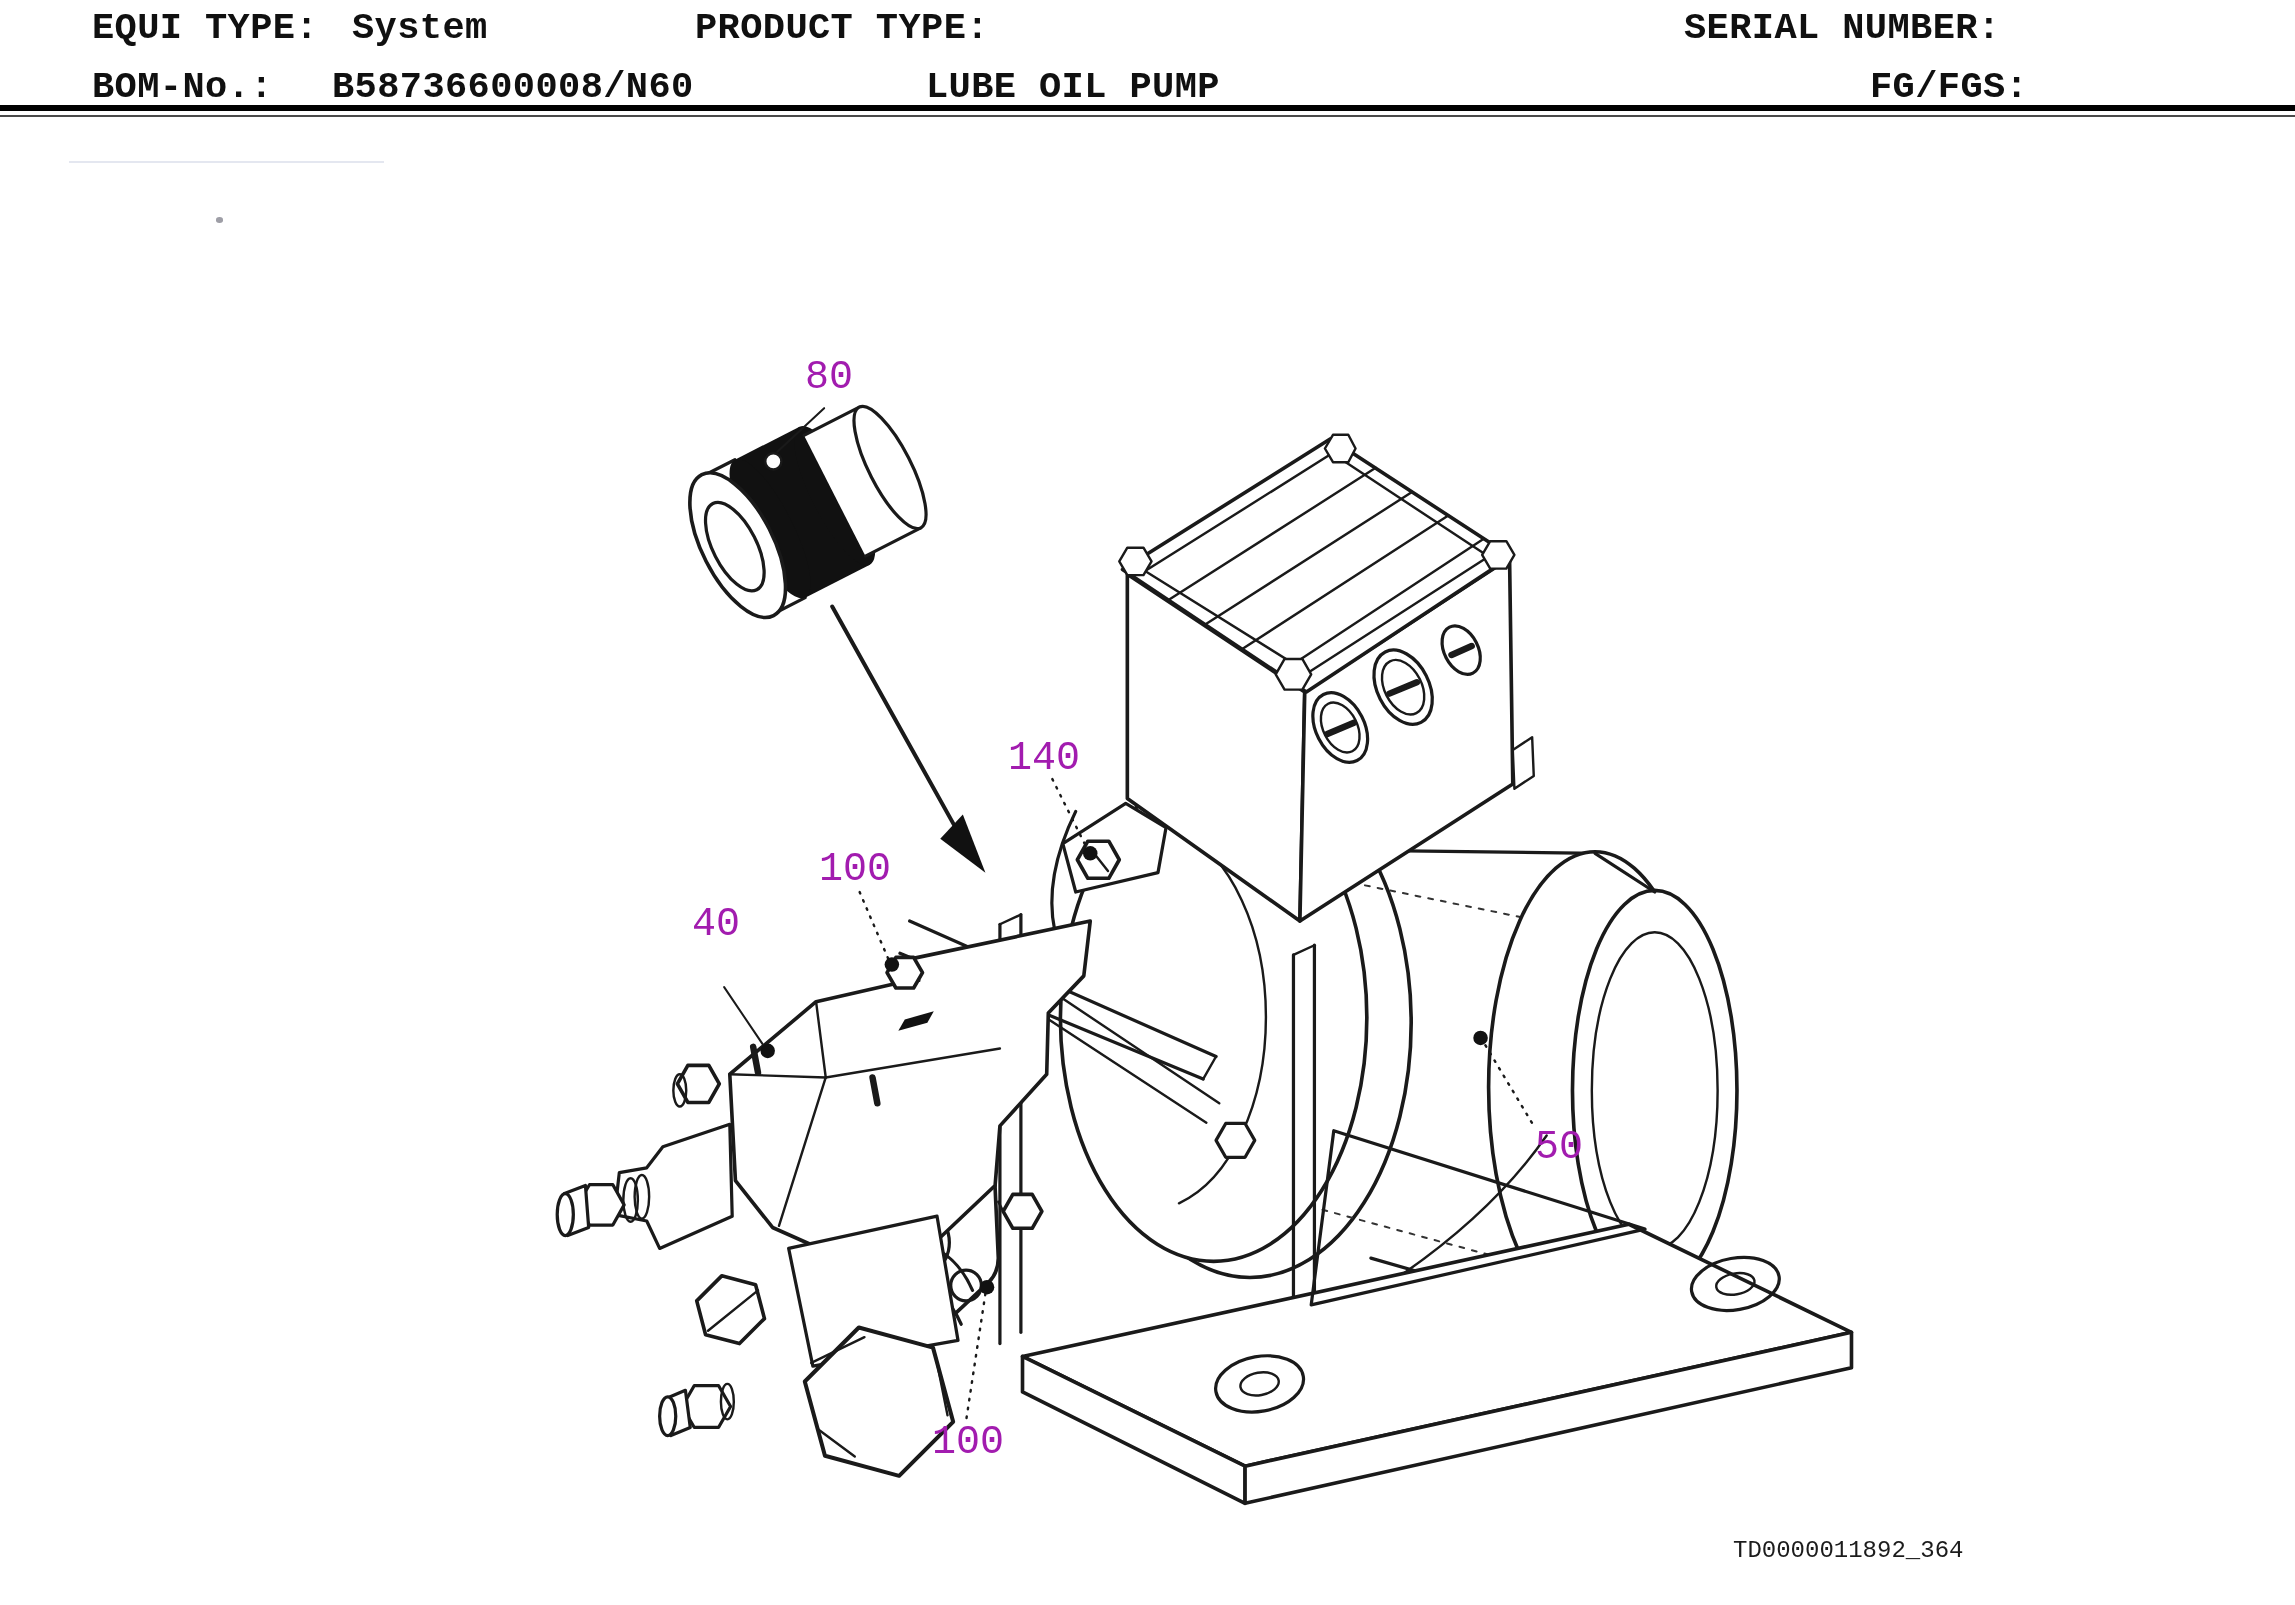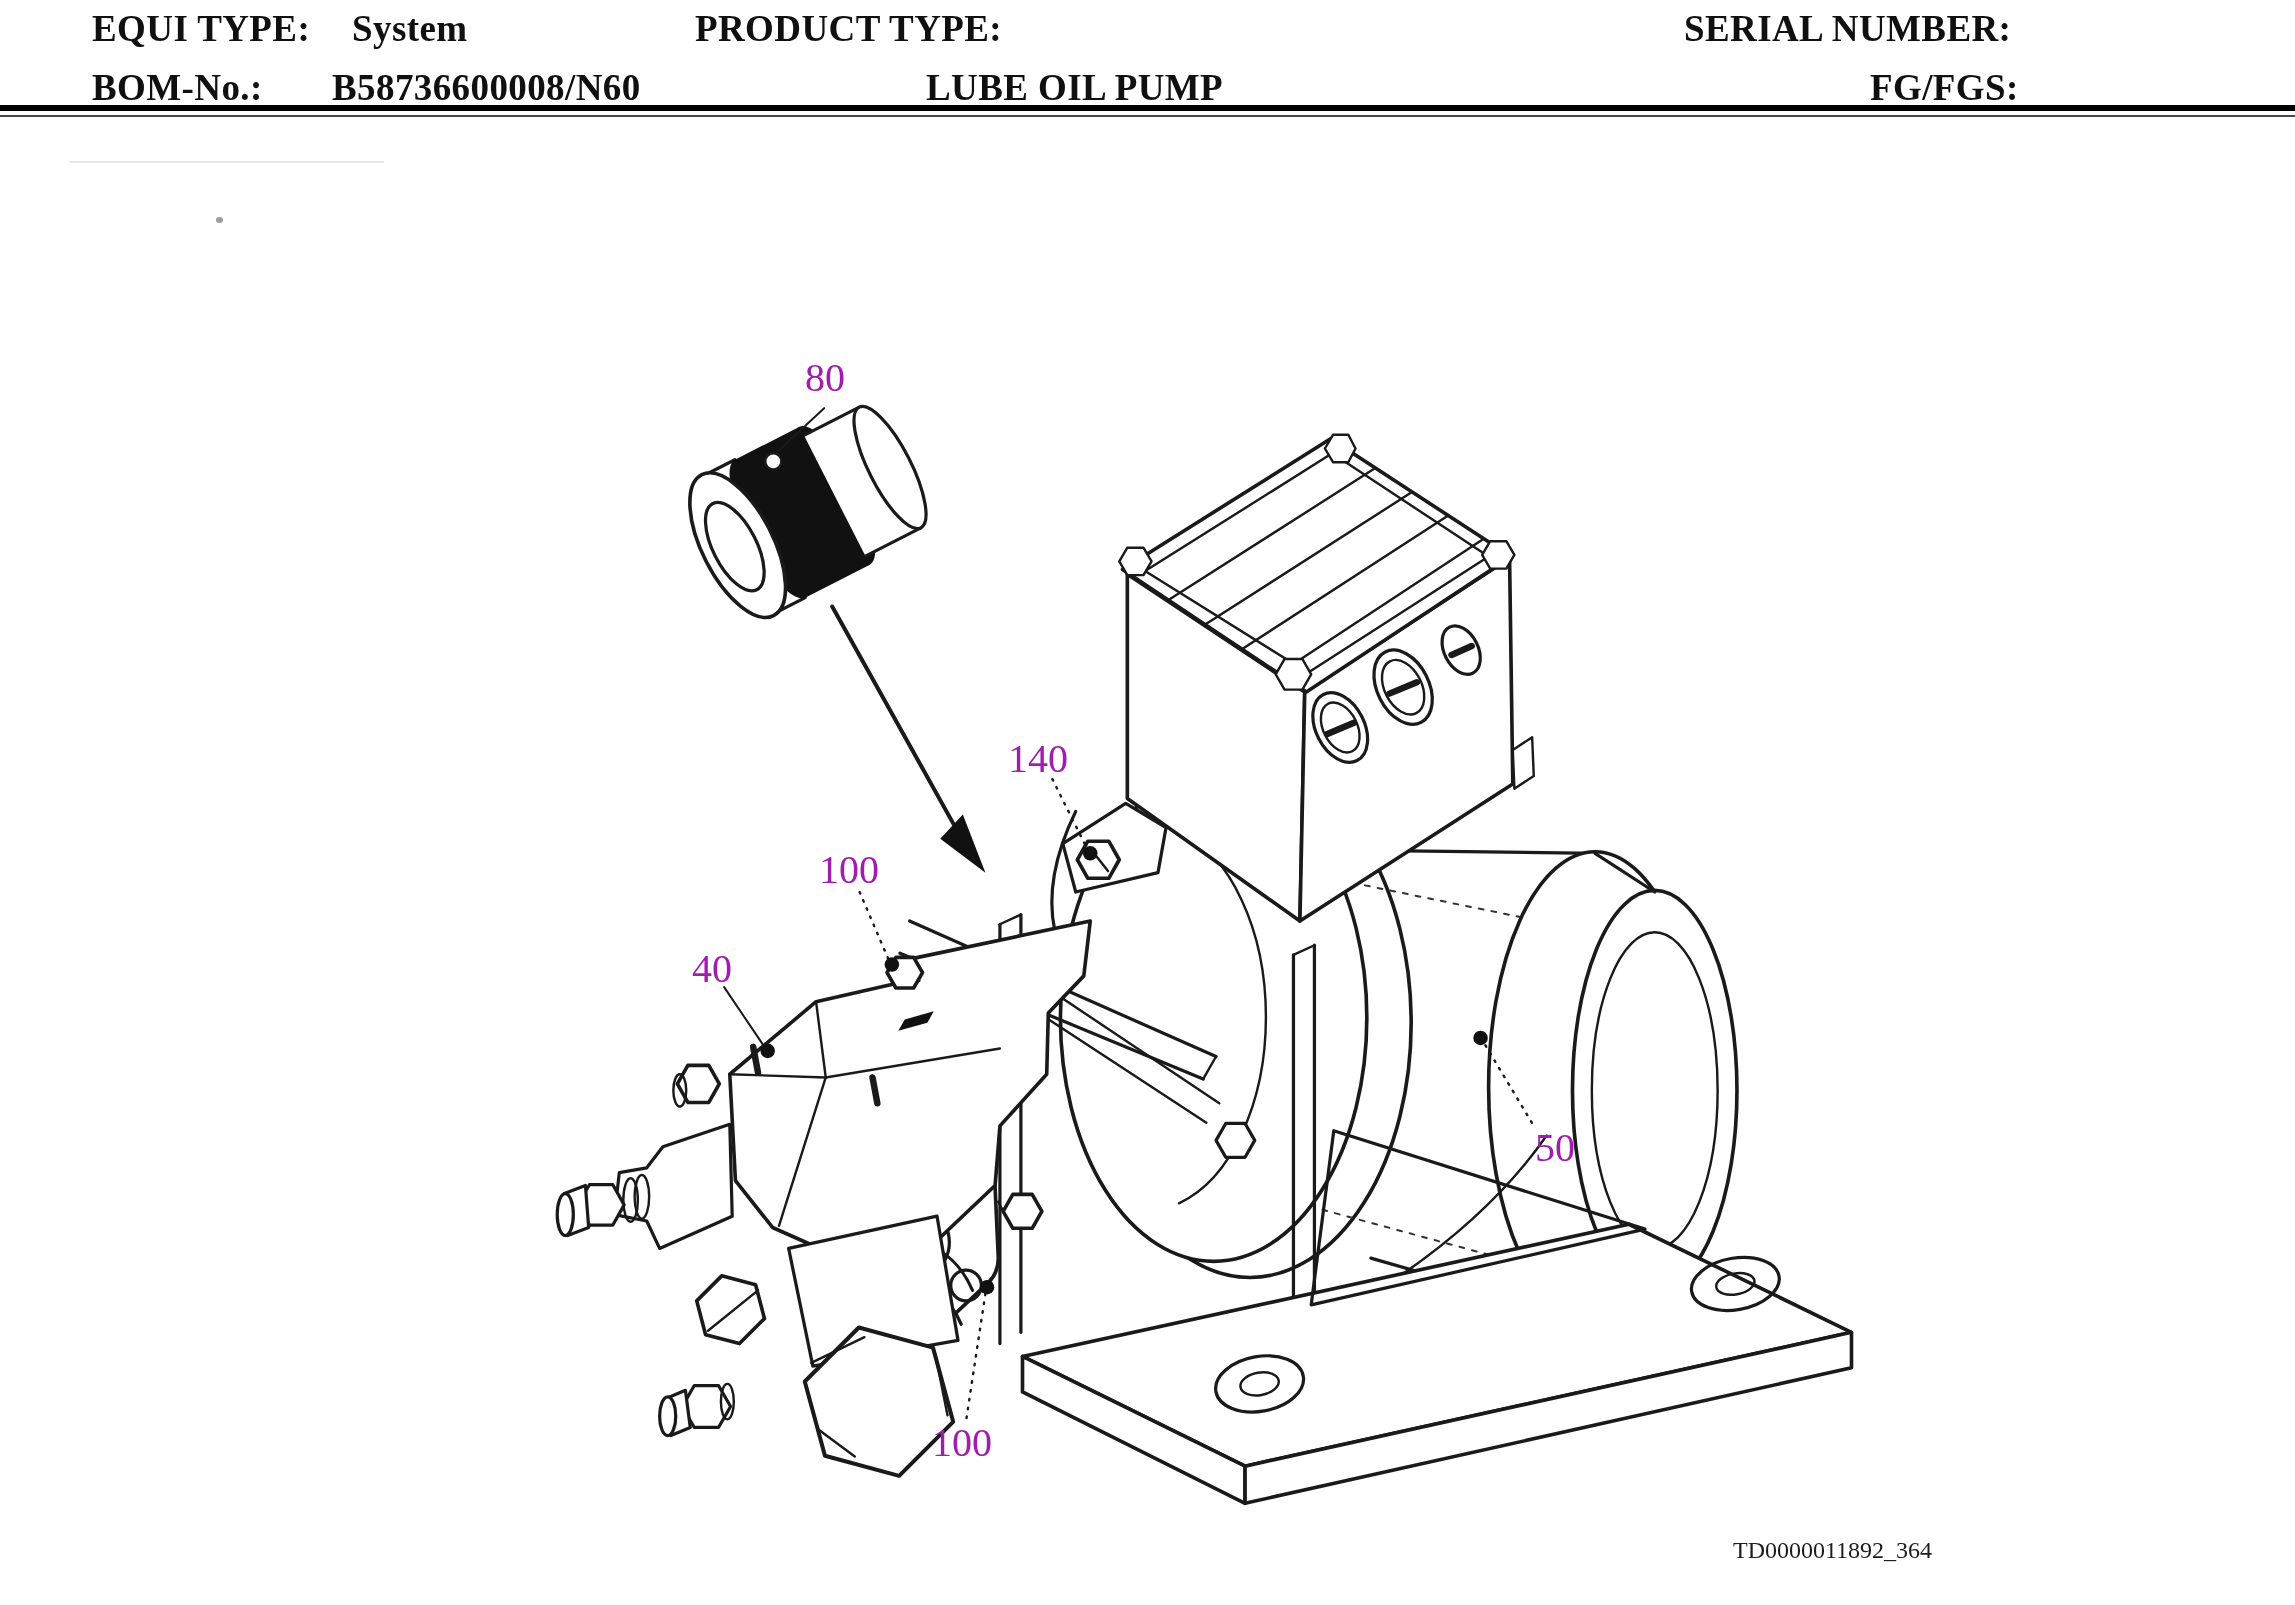--- a/index.html
+++ b/index.html
@@ -1,17 +1,17 @@
 <!DOCTYPE html>
 <html style="font-size:13px"><head>
 <meta charset="utf-8">
 <style>
   html,body{margin:0;padding:0;background:#fff;}
   .page{position:relative;width:2295px;height:1605px;background:#ffffff;
-        font-family:Liberation Serif, serif;overflow:hidden;border-radius:7px;}
+        font-family:Liberation Mono, monospace;overflow:hidden;border-radius:7px;}
   .hdr{position:absolute;font-weight:bold;font-size:37px;color:#101010;
        white-space:nowrap;letter-spacing:0.4px;}
   .rule-top{position:absolute;left:0;top:105px;width:2295px;height:5.6px;background:#000;}
   .rule-sub{position:absolute;left:0;top:115px;width:2295px;height:2.4px;background:#4a4a4a;}
   .artifact-line{position:absolute;left:69px;top:161px;width:315px;height:2.4px;
                  background:#dde1ec;opacity:.8;}
   .artifact-dot{position:absolute;left:216px;top:217px;width:6.5px;height:5.6px;
                 border-radius:50%;background:#8d8d97;opacity:.85;}
   .callout{position:absolute;font-size:40px;line-height:1;color:#a21caf;
            white-space:nowrap;}
@@ -222,20 +222,20 @@
       <path class="dots" d="M 1842,1296 L 1902,1396"></path>
       <circle class="fb" cx="1836" cy="1287" r="9"></circle>
       <path class="dots" d="M 1222,1604 L 1198,1762"></path>
       <circle class="fb" cx="1224" cy="1596" r="9"></circle>
     </g>
   </svg>
 
   <span class="callout" style="left:805px;top:358px">80</span>
   <span class="callout" style="left:1008px;top:739px">140</span>
   <span class="callout" style="left:819px;top:850px">100</span>
-  <span class="callout" style="left:692px;top:949px">40</span>
+  <span class="callout" style="left:692px;top:905px">40</span>
   <span class="callout" style="left:1535px;top:1128px">50</span>
   <span class="callout" style="left:932px;top:1423px">100</span>
 
   <span class="tdnum">TD0000011892_364</span>
 
 </div>
 
 
 </body></html>

